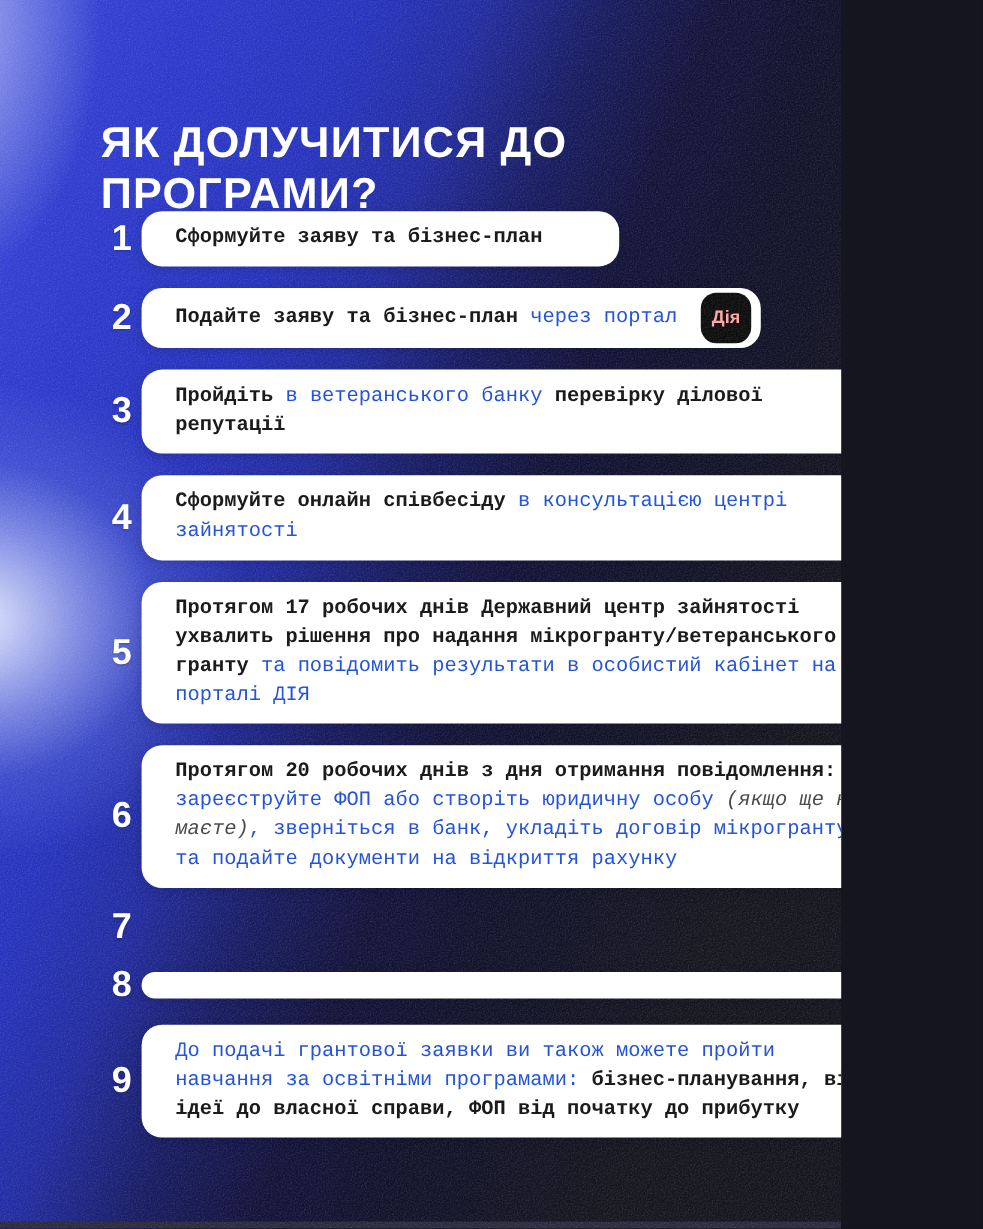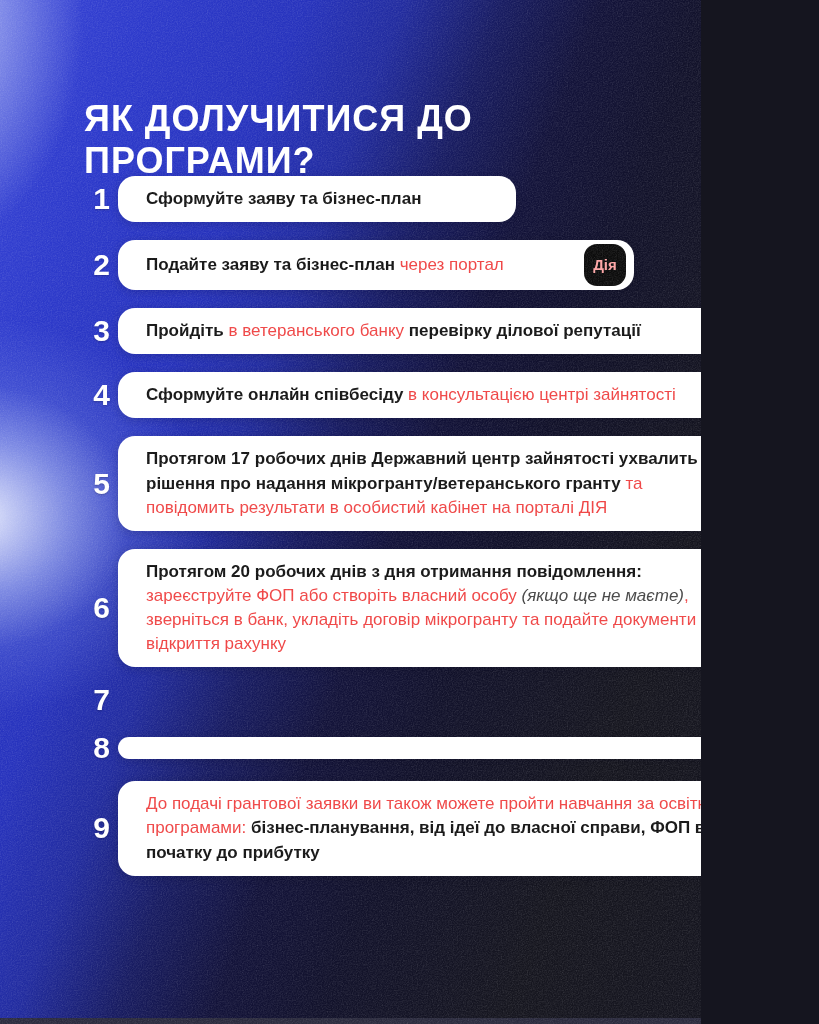--- a/index.html
+++ b/index.html
@@ -40,24 +40,24 @@
   .card{
     background:#ffffff;border-radius:17px;box-sizing:border-box;
     padding:11px 28px;font-size:17px;line-height:1.42;color:#141414;
     box-shadow:0 2px 10px rgba(0,0,25,.18);
   }
   .card--w1{width:398px;}
   .card--w2{width:516px;display:flex;align-items:center;padding:4px 8px 4px 28px;min-height:47px;}
   .card--full{width:643px;}
   .card--w7{width:414px;}
   .card--badge{position:relative;}
-  .txt{margin:0;}
+  .txt{margin:0;font-family:Liberation Mono, monospace;}
   .card--w2 .txt{flex:1;}
   .run--bold{font-weight:700;color:#141414;}
-  .run--regular{font-weight:400;color:#ef4444;}
+  .run--regular{font-weight:400;color:#1d4ed8;}
   .run--italic{font-weight:400;font-style:italic;color:#464646;}
 
   
   .diia{
     flex:0 0 auto;width:42px;height:42px;margin-left:10px;
     background:#0c0c0c;border-radius:13px;
     display:flex;align-items:center;justify-content:center;
     color:#fca5a5;font-size:15px;font-weight:700;
   }
 
@@ -125,21 +125,21 @@
     <div class="row">
       <div class="num">5</div>
       <div class="card card--full">
         <p class="txt"><span class="run run--bold">Протягом 17 робочих днів Державний центр зайнятості ухвалить рішення про надання мікрогранту/ветеранського гранту</span><span class="run run--regular"> та повідомить результати в особистий кабінет на порталі ДІЯ</span></p>
       </div>
     </div>
 
     <div class="row">
       <div class="num">6</div>
       <div class="card card--full">
-        <p class="txt"><span class="run run--bold">Протягом 20 робочих днів з дня отримання повідомлення:</span><span class="run run--regular"> зареєструйте ФОП або створіть власний особу </span><span class="run run--italic">(якщо ще не маєте)</span><span class="run run--regular">, зверніться в банк, укладіть договір мікрогранту та подайте документи на відкриття рахунку</span></p>
+        <p class="txt"><span class="run run--bold">Протягом 20 робочих днів з дня отримання повідомлення:</span><span class="run run--regular"> зареєструйте ФОП або створіть юридичну особу </span><span class="run run--italic">(якщо ще не маєте)</span><span class="run run--regular">, зверніться в банк, укладіть договір мікрогранту та подайте документи на відкриття рахунку</span></p>
       </div>
     </div>
 
     <div class="row">
       <div class="num">7</div>
     </div>
 
     <div class="row">
       <div class="num">8</div>
       <div class="card card--full card--badge">

